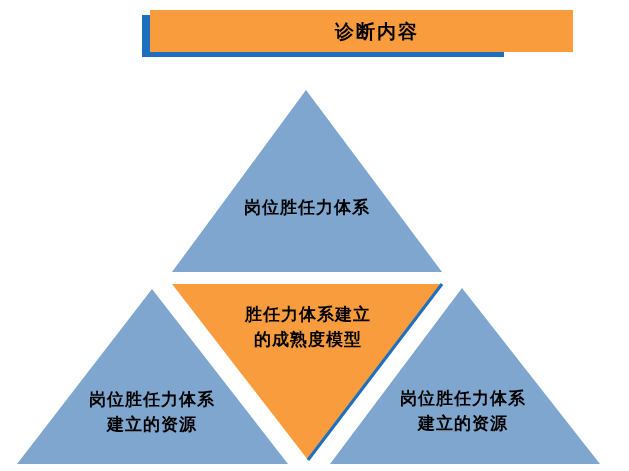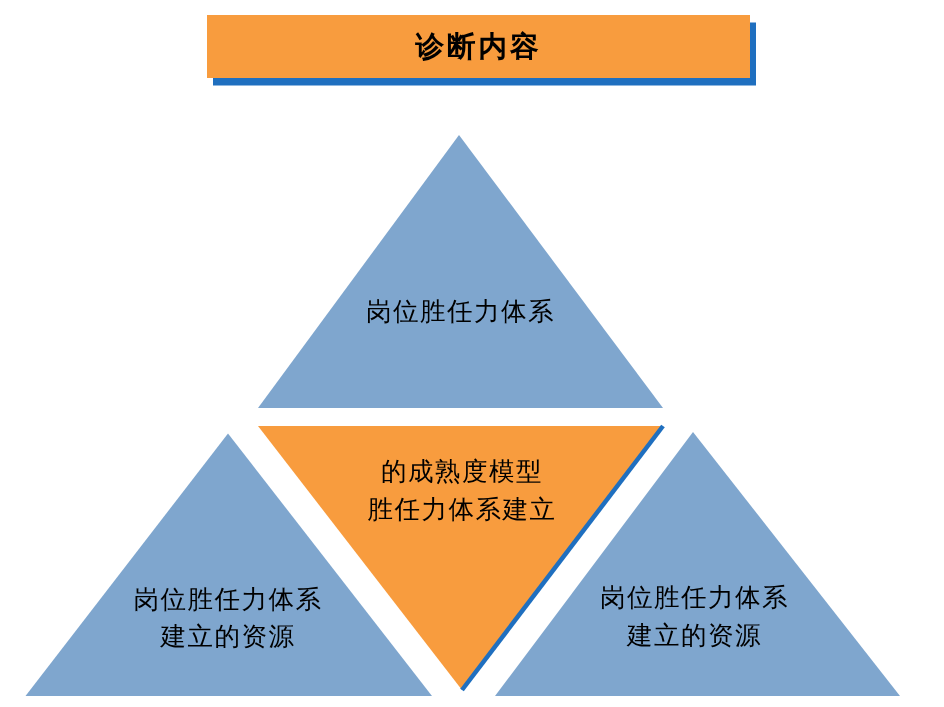--- a/index.html
+++ b/index.html
@@ -29,28 +29,29 @@
   #title-banner .banner-shadow {
     position: absolute;
     left: 4px;
     top: 5px;
     width: 362px;
     height: 42px;
     background: #1F6FBF;
   }
   #title-banner .banner-face {
     position: absolute;
-    left: 0;
+    left: 12px;
     top: 0;
-    width: 362px;
+    width: 392px;
     height: 42px;
     background: #F89C3E;
     display: flex;
     align-items: center;
     justify-content: center;
+    padding-left: 31px;
   }
   #title-banner .banner-text {
     font-size: 19px;
     font-weight: bold;
     color: #000000;
     letter-spacing: 2px;
     line-height: 1;
     white-space: nowrap;
   }
 
@@ -67,21 +68,21 @@
     width: 629px;
     height: 471px;
   }
 
   
   .tri-label {
     position: absolute;
     text-align: center;
     color: #000000;
     font-size: 17px;
-    font-weight: normal;
+    font-weight: bold;
     line-height: 1.45;
     letter-spacing: 1px;
     white-space: nowrap;
     pointer-events: none;
   }
   #label-top     { left: 307px; top: 196px;  transform: translateX(-50%); }
   #label-center  { left: 308px; top: 303px;  transform: translateX(-50%); }
   #label-left    { left: 152px; top: 388px;  transform: translateX(-50%); }
   #label-right   { left: 463px; top: 387px;  transform: translateX(-50%); }
 
@@ -112,22 +113,22 @@
 
       <line x1="442" y1="284" x2="308" y2="460" stroke="#1F6FBF" stroke-width="3"></line>
     </svg>
   </div>
 
   <div class="tri-label" id="label-top">
     <span class="ln">岗位胜任力体系</span>
   </div>
 
   <div class="tri-label" id="label-center">
+    <span class="ln">胜任力体系建立</span>
     <span class="ln">的成熟度模型</span>
-    <span class="ln">胜任力体系建立</span>
   </div>
 
   <div class="tri-label" id="label-left">
     <span class="ln">岗位胜任力体系</span>
     <span class="ln">建立的资源</span>
   </div>
 
   <div class="tri-label" id="label-right">
     <span class="ln">岗位胜任力体系</span>
     <span class="ln">建立的资源</span>

